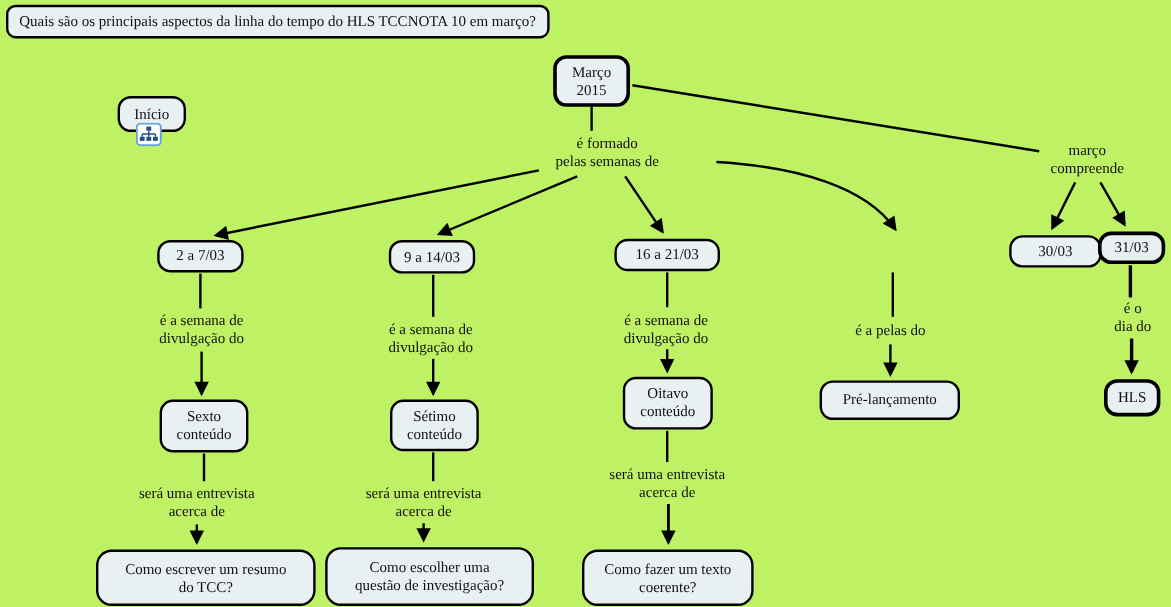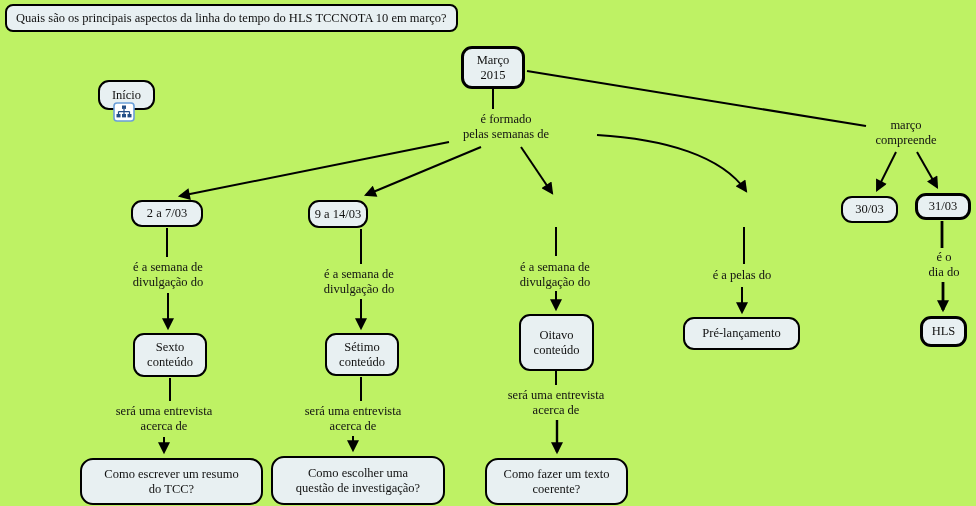--- a/index.html
+++ b/index.html
@@ -85,39 +85,40 @@
 
   <div class="node bold-border" style="left:461px;top:46px;width:64px;height:43px;">Março
 2015</div>
 
   <div class="lp" style="left:506px;top:112px;">é formado
 pelas semanas de</div>
   <div class="lp" style="left:906px;top:118px;">março
 compreende</div>
 
   <div class="node" style="left:131px;top:200px;width:72px;height:27px;">2 a 7/03</div>
-  <div class="node" style="left:308px;top:200px;width:60px;height:28px;">9 a 14/03</div>
-  <div class="node" style="left:841px;top:196px;width:57px;height:27px;">30/03</div>
+  <div class="node" style="left:324px;top:200px;width:72px;height:28px;">9 a 14/03</div>
+  <div class="node" style="left:512px;top:199px;width:88px;height:27px;">16 a 21/03</div>
+  <div class="node" style="left:841px;top:196px;width:77px;height:27px;">30/03</div>
   <div class="node bold-border" style="left:915px;top:193px;width:56px;height:27px;">31/03</div>
 
   <div class="lp" style="left:168px;top:260px;">é a semana de
 divulgação do</div>
   <div class="lp" style="left:359px;top:267px;">é a semana de
 divulgação do</div>
   <div class="lp" style="left:555px;top:260px;">é a semana de
 divulgação do</div>
   <div class="lp" style="left:742px;top:268px;">é a pelas do</div>
   <div class="lp" style="left:944px;top:250px;">é o
 dia do</div>
 
   <div class="node" style="left:133px;top:333px;width:74px;height:44px;">Sexto
 conteúdo</div>
   <div class="node" style="left:325px;top:333px;width:74px;height:43px;">Sétimo
 conteúdo</div>
-  <div class="node" style="left:519px;top:314px;width:75px;height:57px;">Oitavo
+  <div class="node" style="left:519px;top:314px;width:75px;height:44px;">Oitavo
 conteúdo</div>
   <div class="node" style="left:683px;top:317px;width:117px;height:33px;">Pré-lançamento</div>
   <div class="node bold-border" style="left:920px;top:316px;width:47px;height:31px;text-align:center;">HLS</div>
 
   <div class="lp" style="left:164px;top:404px;">será uma entrevista
 acerca de</div>
   <div class="lp" style="left:353px;top:404px;">será uma entrevista
 acerca de</div>
   <div class="lp" style="left:556px;top:388px;">será uma entrevista
 acerca de</div>

